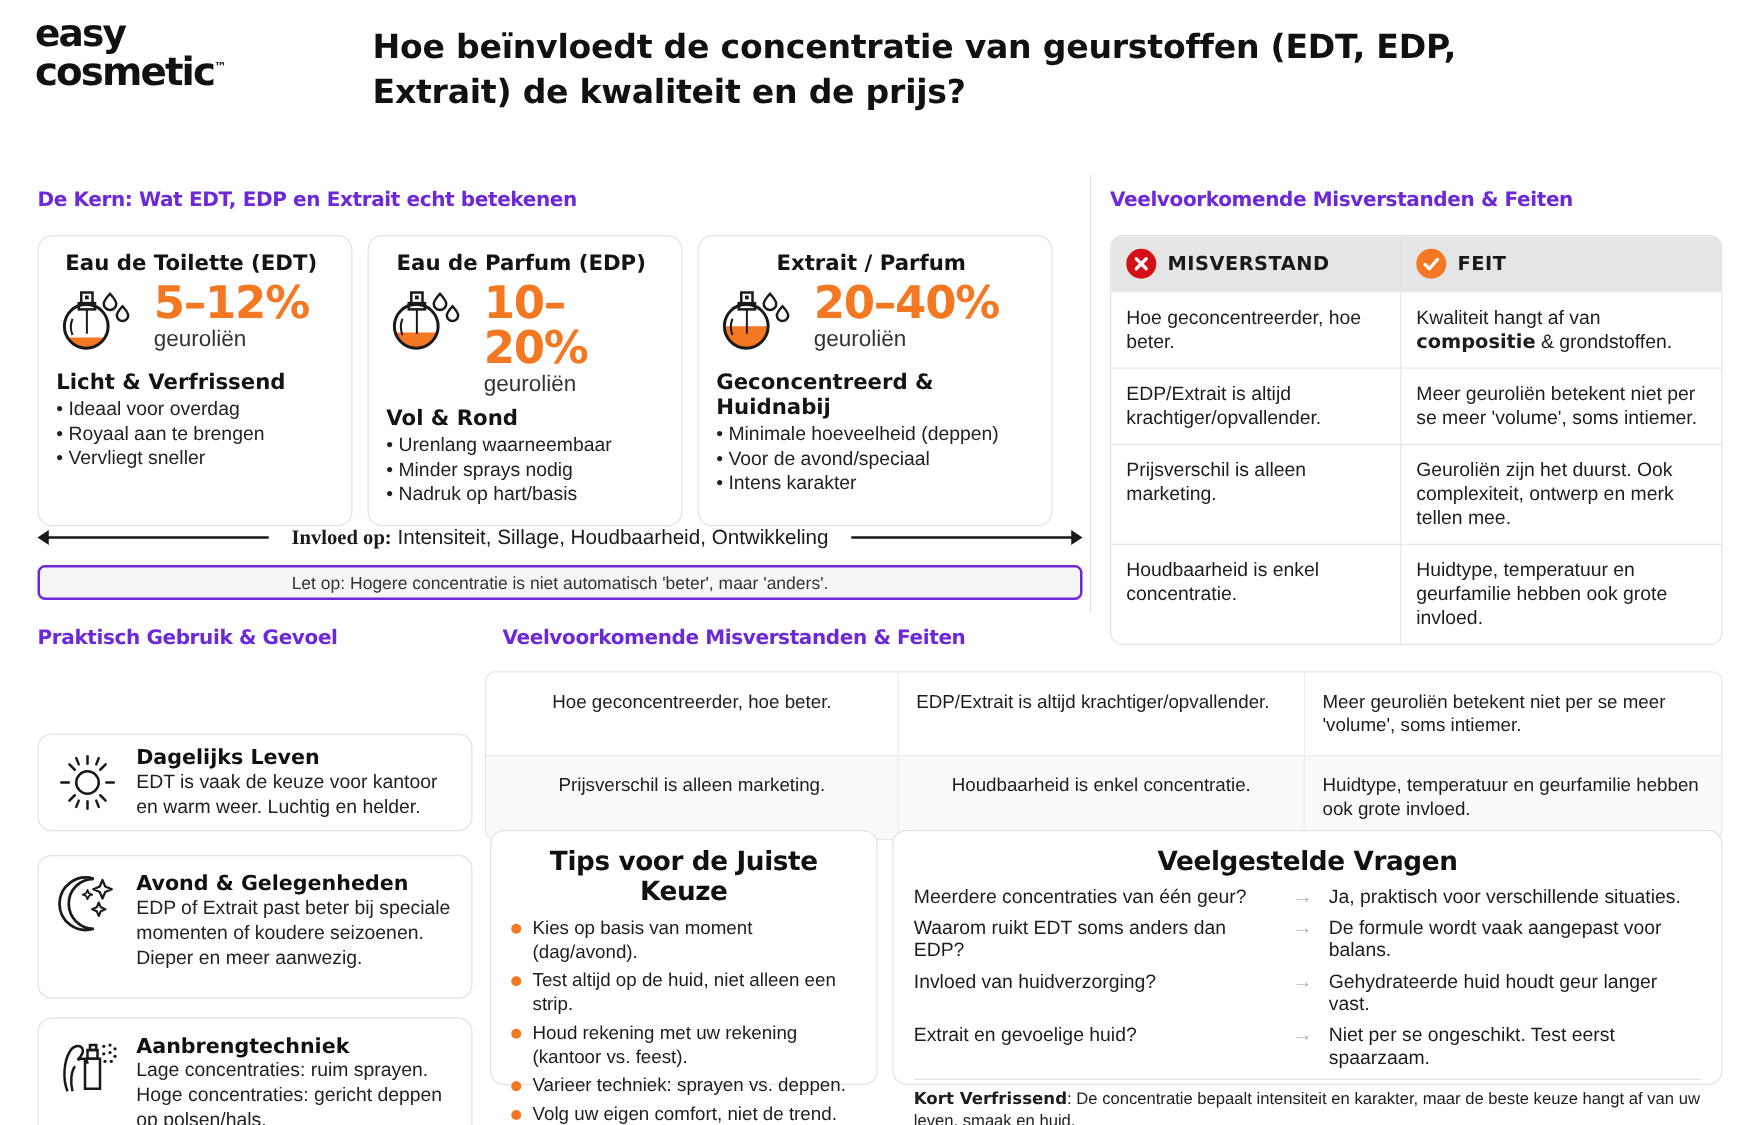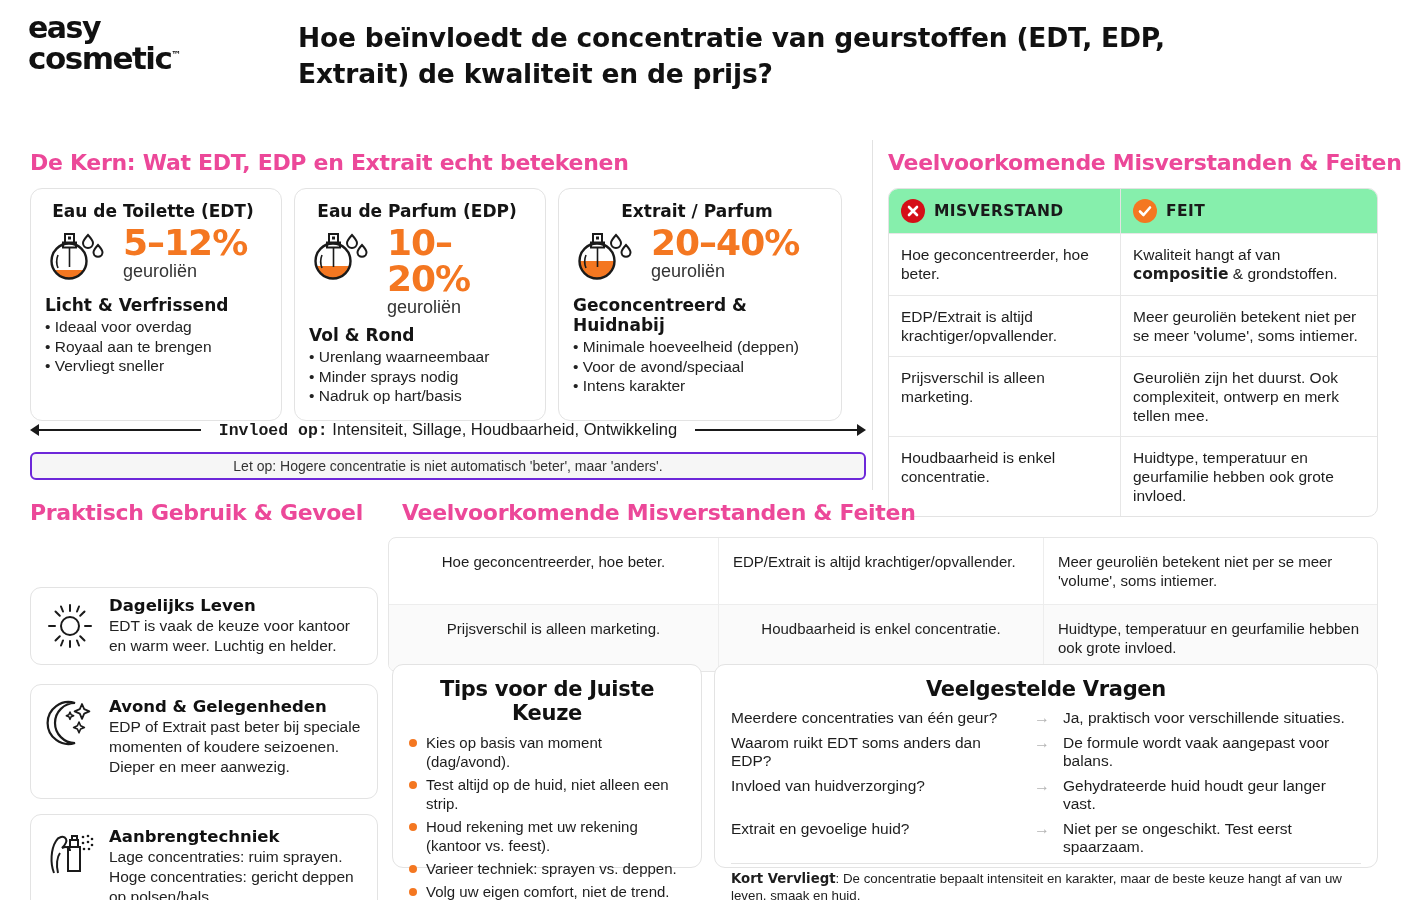--- a/index.html
+++ b/index.html
@@ -30,21 +30,21 @@
     color: #111; letter-spacing: -0.2px;
   }
 
   
   .panel-divider {
     position: absolute; left: 872px; top: 140px; width: 1px; height: 350px;
     background: #e2e2e2;
   }
   .sec-title {
     font-family: "DejaVu Sans", sans-serif;
-    font-weight: 700; font-size: 22px; color: #ec4899; letter-spacing: -0.3px;
+    font-weight: 700; font-size: 16px; color: #6d28d9; letter-spacing: -0.3px;
   }
 
   
   #kern-title { position: absolute; left: 30px; top: 150px; }
   .conc-cards { position: absolute; left: 30px; top: 188px; width: 836px; display: flex; gap: 12px; }
   .conc-card {
     width: 252px; border: 1px solid #e3e3e3; border-radius: 12px;
     background: #fff; padding: 12px 20px 14px 14px;
   }
   .conc-card.wide { width: 284px; }
@@ -75,35 +75,35 @@
   }
   .arrow-line.left:after {
     content: ""; position: absolute; left: 0; top: 1px;
     border-top: 6px solid transparent; border-bottom: 6px solid transparent; border-right: 9px solid #1a1a1a;
   }
   .arrow-line.right:after {
     content: ""; position: absolute; right: 0; top: 1px;
     border-top: 6px solid transparent; border-bottom: 6px solid transparent; border-left: 9px solid #1a1a1a;
   }
   .infl-text { font-size: 16.5px; color: #1a1a1a; white-space: nowrap; }
-  .infl-text b { font-family: Liberation Mono, monospace; font-weight: 700; }
+  .infl-text b { font-family: Liberation Serif, serif; font-weight: 700; }
   .note-bar {
     position: absolute; left: 30px; top: 452px; width: 836px; height: 28px;
     background: #f6f6f6; border: 2px solid #6d28d9; border-radius: 6px;
     display: flex; align-items: center; justify-content: center;
     font-size: 14px; color: #333;
   }
 
   
   #mis-title-right { position: absolute; left: 888px; top: 150px; }
   .mis-table {
     position: absolute; left: 888px; top: 188px; width: 490px;
     border: 1px solid #e3e3e3; border-radius: 10px; overflow: hidden; background: #fff;
   }
-  .mis-head { display: flex; background: #86efac; }
+  .mis-head { display: flex; background: #e5e5e5; }
   .mis-head > div {
     padding: 10px 12px; display: flex; align-items: center; gap: 9px;
     font-family: "DejaVu Sans", sans-serif; font-weight: 700; font-size: 15.5px; letter-spacing: .4px;
   }
   .mis-head .c1 { width: 232px; border-right: 1px solid #e3e3e3; }
   .mis-head .c2 { flex: 1; }
   .badge { width: 24px; height: 24px; border-radius: 50%; flex: 0 0 24px; position: relative; }
   .badge.red { background: #d50f18; }
   .badge.orange { background: #f47721; }
   .badge svg { position: absolute; left: 0; top: 0; }
@@ -457,16 +457,16 @@
       <div class="faq-arrow">→</div>
       <div class="faq-a">Gehydrateerde huid houdt geur langer vast.</div>
     </div>
     <div class="faq-row">
       <div class="faq-q">Extrait en gevoelige huid?</div>
       <div class="faq-arrow">→</div>
       <div class="faq-a">Niet per se ongeschikt. Test eerst spaarzaam.</div>
     </div>
 
     <div class="faq-sep"></div>
-    <div class="faq-summary"><b>Kort Vervliegt</b><span>: De concentratie bepaalt intensiteit en karakter, maar de beste keuze hangt af van uw leven, smaak en huid.</span></div>
+    <div class="faq-summary"><b>Kort Verfrissend</b><span>: De concentratie bepaalt intensiteit en karakter, maar de beste keuze hangt af van uw leven, smaak en huid.</span></div>
   </div>
 
 </div>
 
 </body></html>

